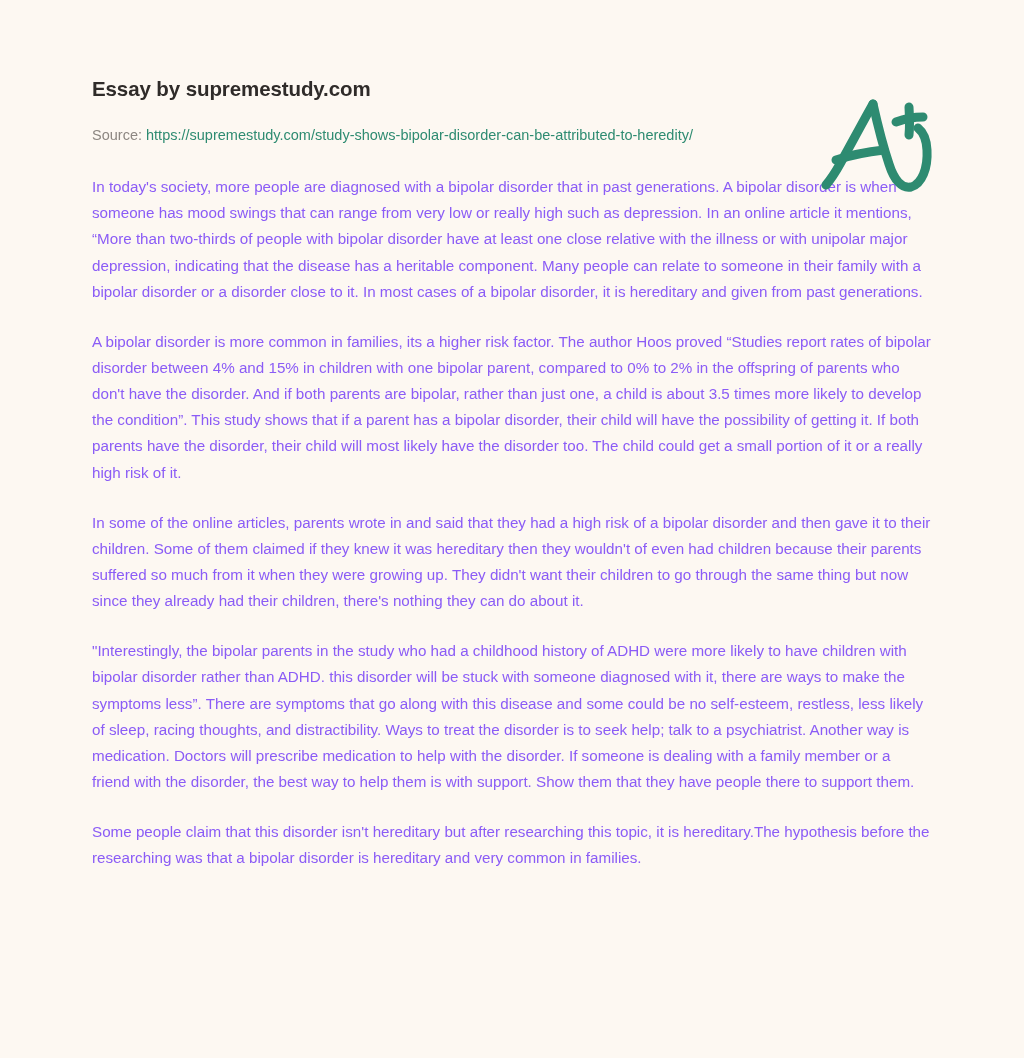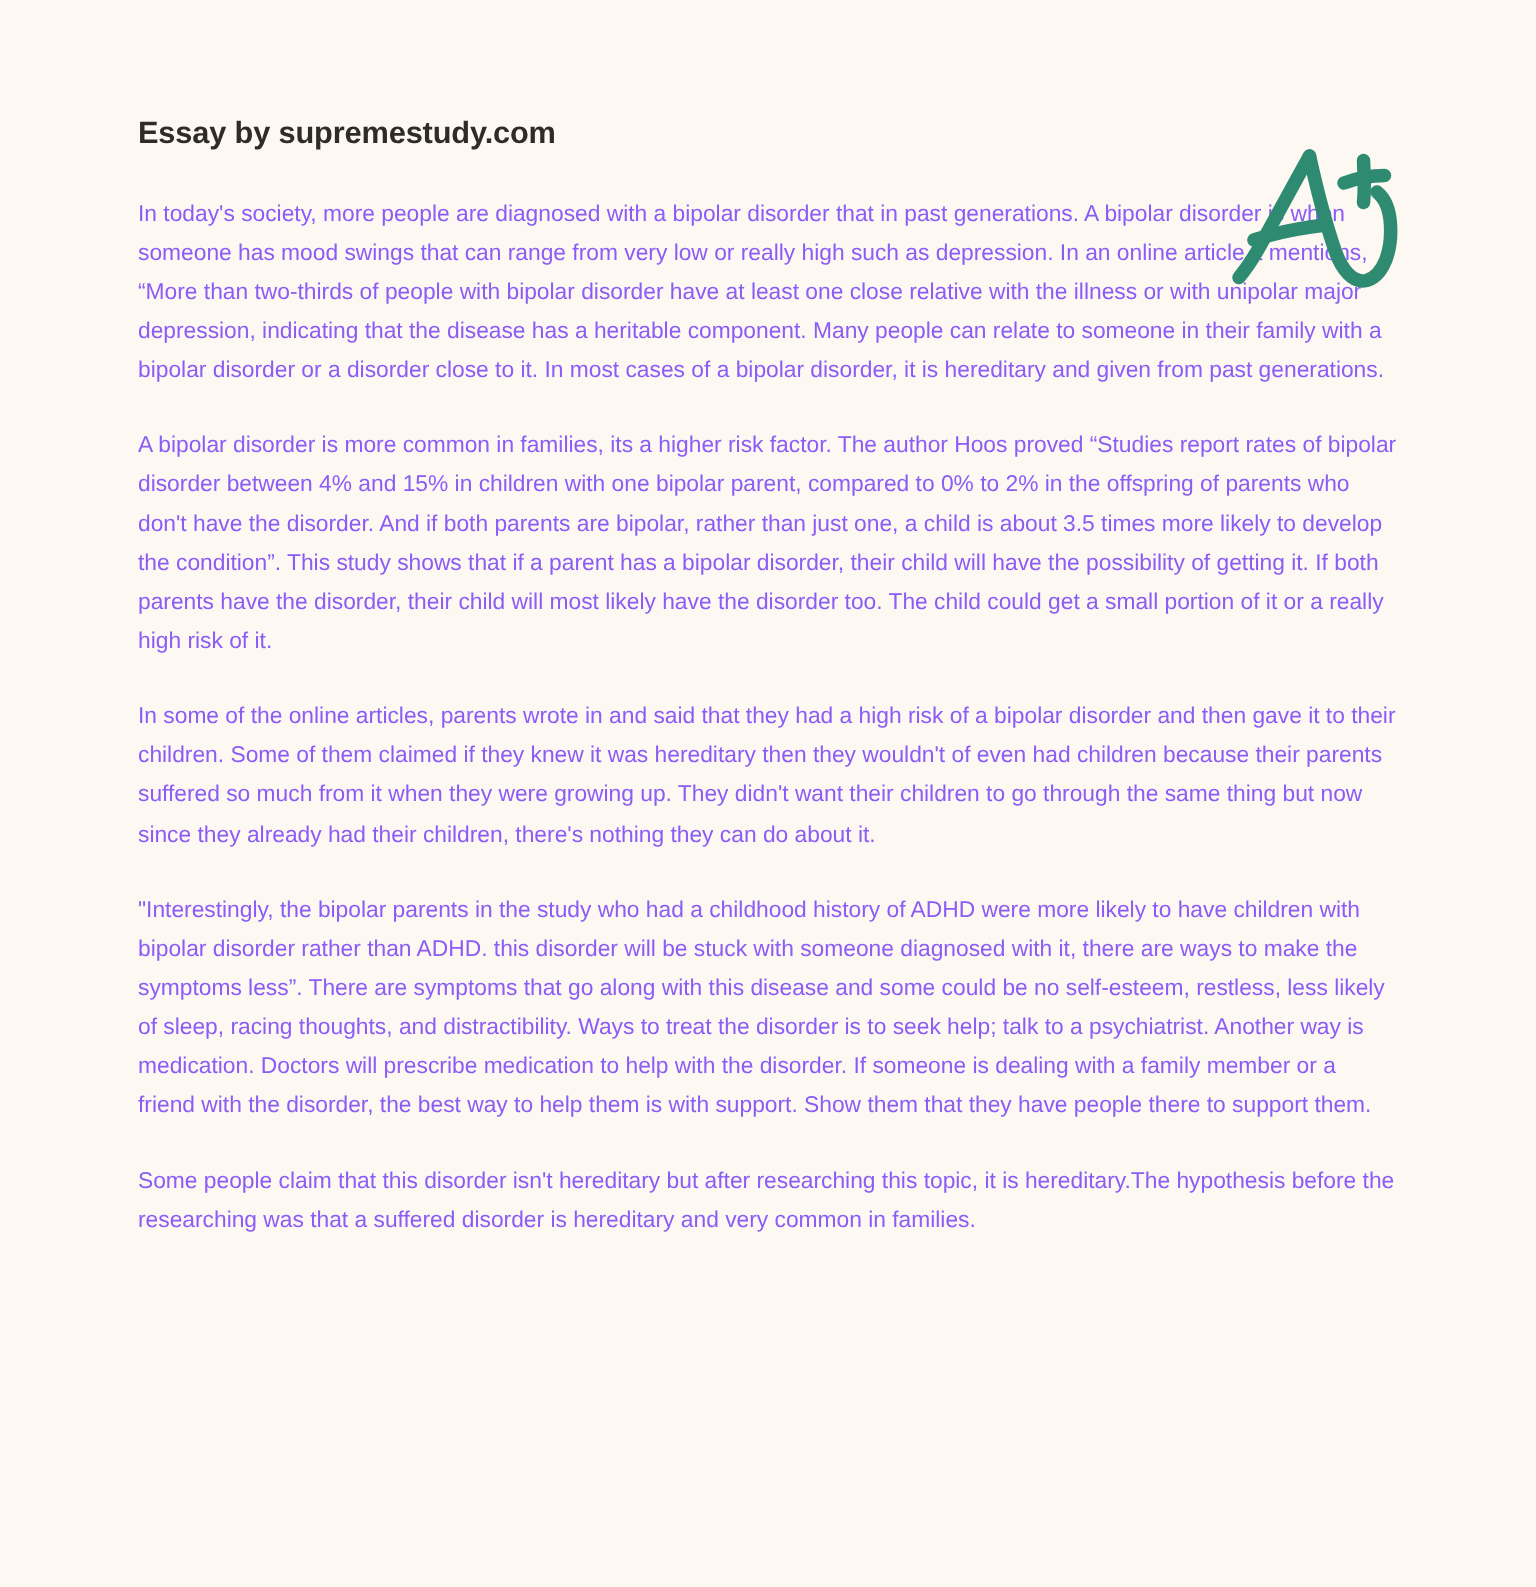--- a/index.html
+++ b/index.html
@@ -98,20 +98,24 @@
 </style>
 </head>
 <body>
 
 <div class="page">
 
   <div class="header">
 
     <h2 class="byline">Essay by supremestudy.com</h2>
 
+    <p class="source-line">
+      <span class="source-label">Source:</span>
+      <a class="source-url" href="#">https://supremestudy.com/study-shows-bipolar-disorder-can-be-attributed-to-heredity/</a>
+    </p>
 
     <div class="logo">
       <svg viewBox="0 0 130 112" xmlns="http://www.w3.org/2000/svg">
         <g fill="none" stroke="#2e8b71" stroke-linecap="round" stroke-linejoin="round">
 
           <path d="M63 16 C55 30, 40 58, 30 76 C25 85, 21 91, 16 97" stroke-width="9"></path>
 
           <path d="M63 16 C67 34, 73 58, 79 76 C84 92, 92 101, 101 99
                    C112 96, 118 80, 117 62 C116.5 52, 113 44, 108 40" stroke-width="9"></path>
 
@@ -125,16 +129,16 @@
     </div>
 
   </div>
 
 
   <div class="article">
     <p>In today's society, more people are diagnosed with a bipolar disorder that in past generations. A bipolar disorder is when someone has mood swings that can range from very low or really high such as depression. In an online article it mentions, “More than two-thirds of people with bipolar disorder have at least one close relative with the illness or with unipolar major depression, indicating that the disease has a heritable component. Many people can relate to someone in their family with a bipolar disorder or a disorder close to it. In most cases of a bipolar disorder, it is hereditary and given from past generations.</p>
     <p>A bipolar disorder is more common in families, its a higher risk factor. The author Hoos proved “Studies report rates of bipolar disorder between 4% and 15% in children with one bipolar parent, compared to 0% to 2% in the offspring of parents who don't have the disorder. And if both parents are bipolar, rather than just one, a child is about 3.5 times more likely to develop the condition”. This study shows that if a parent has a bipolar disorder, their child will have the possibility of getting it. If both parents have the disorder, their child will most likely have the disorder too. The child could get a small portion of it or a really high risk of it.</p>
     <p>In some of the online articles, parents wrote in and said that they had a high risk of a bipolar disorder and then gave it to their children. Some of them claimed if they knew it was hereditary then they wouldn't of even had children because their parents suffered so much from it when they were growing up. They didn't want their children to go through the same thing but now since they already had their children, there's nothing they can do about it.</p>
     <p>"Interestingly, the bipolar parents in the study who had a childhood history of ADHD were more likely to have children with bipolar disorder rather than ADHD. this disorder will be stuck with someone diagnosed with it, there are ways to make the symptoms less”. There are symptoms that go along with this disease and some could be no self-esteem, restless, less likely of sleep, racing thoughts, and distractibility. Ways to treat the disorder is to seek help; talk to a psychiatrist. Another way is medication. Doctors will prescribe medication to help with the disorder. If someone is dealing with a family member or a friend with the disorder, the best way to help them is with support. Show them that they have people there to support them.</p>
-    <p>Some people claim that this disorder isn't hereditary but after researching this topic, it is hereditary.The hypothesis before the researching was that a suffered disorder is hereditary and very common in families.</p>
+    <p>Some people claim that this disorder isn't hereditary but after researching this topic, it is hereditary.The hypothesis before the researching was that a bipolar disorder is hereditary and very common in families.</p>
   </div>
 
 </div>
 
 </body></html>

